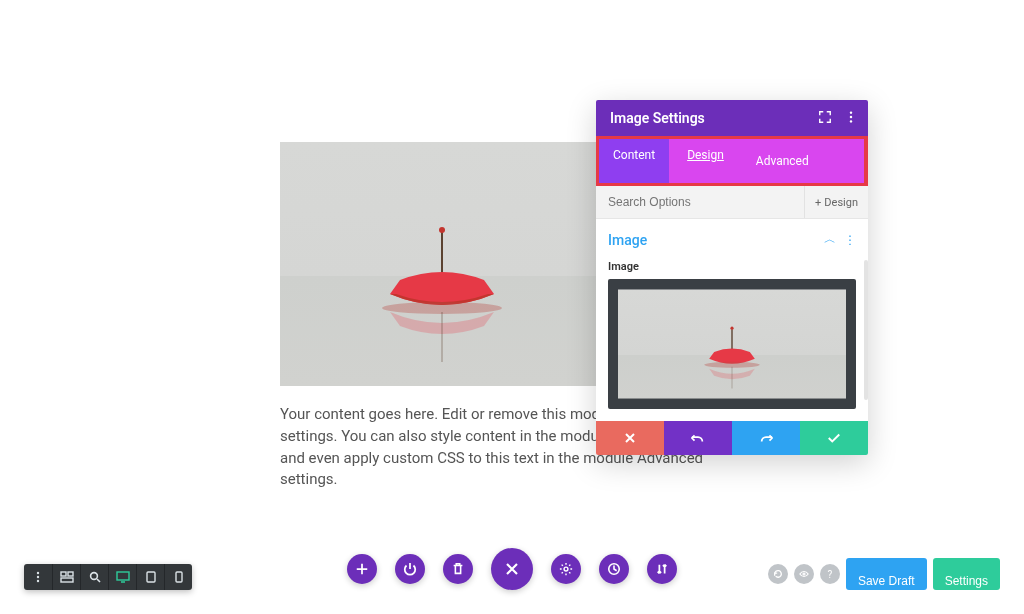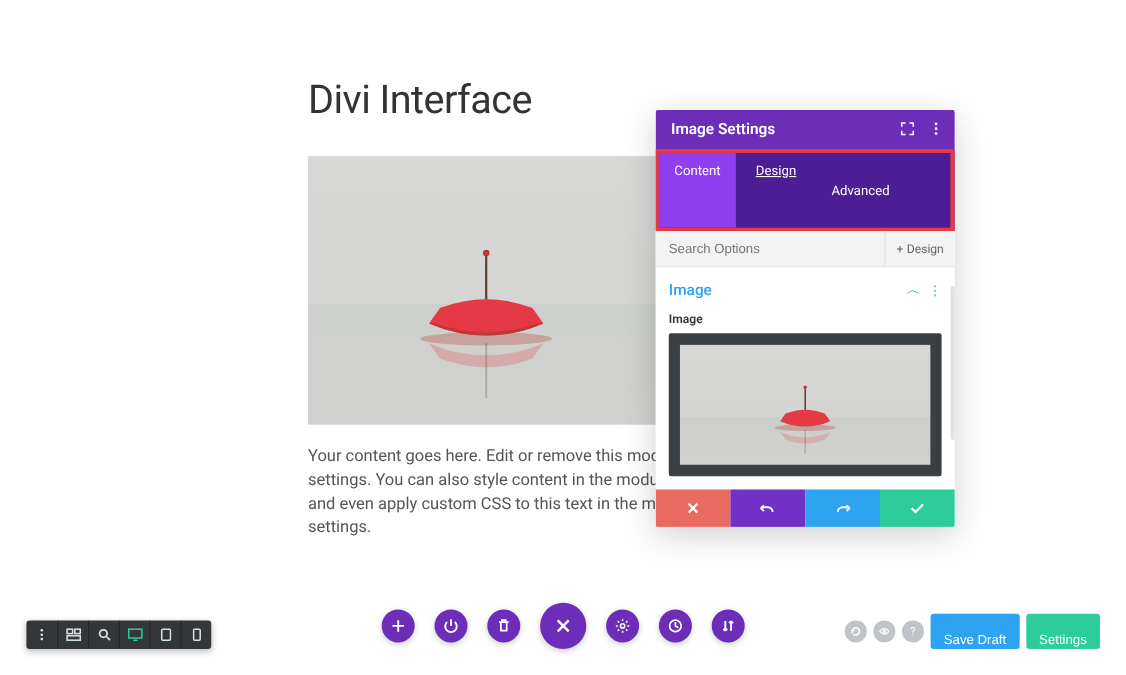--- a/index.html
+++ b/index.html
@@ -16,25 +16,25 @@
 
   
   .panel { position: absolute; left: 596px; top: 76px; width: 272px; background: #fff; box-shadow: 0 8px 30px rgba(0,0,0,0.18); border-radius: 2px; overflow: hidden; margin-top: 24px; }
   .panel-header { background: #6c2eb9; color: #fff; padding: 10px 14px 10px 14px; position: relative; }
   .panel-title { font-size: 14px; font-weight: 600; }
   .panel-subtitle { font-size: 11px; opacity: .85; margin-top: 4px; }
   .panel-sub-caret { display:inline-block; margin-left:2px; font-size: 9px; vertical-align: middle; }
   .panel-header-icons { position: absolute; right: 10px; top: 10px; display: flex; gap: 12px; align-items: center; }
   .hicon { width: 14px; height: 14px; display: flex; align-items: center; justify-content: center; color: #fff; cursor: pointer; }
 
-  .panel-tabs { display: flex; background: #4c1d95; border: 3px solid #e63946; border-right-width:4px; }
+  .panel-tabs { display: flex; background: #d946ef; border: 3px solid #e63946; border-right-width:4px; }
   .panel-tab { flex: 0 0 auto; padding: 9px 14px; font-size: 12px; color: #fff; cursor: pointer; }
   .panel-tab.active { background: #8f3ef0; }
   .panel-tab:nth-child(2){ padding: 9px 18px; text-decoration: underline; }
-  .panel-tab:nth-child(3){ padding: 27px 14px; }
+  .panel-tab:nth-child(3){ padding: 15px 14px; }
 
   .panel-search { display: flex; align-items: center; background: #f3f3f3; border-bottom: 1px solid #e6e6e6; }
   .panel-search-input { flex: 1; border: none; background: transparent; padding: 5px 12px; font-size: 12px; color: #8b5cf6; outline: none; }
   .panel-filter { display: flex; align-items: center; gap: 3px; padding: 0 10px; font-size: 11px; color: #666; border-left: 1px solid #e2e2e2; height: 32px; cursor: pointer; }
 
   .panel-section-header { display: flex; align-items: center; justify-content: space-between; padding: 12px 12px 6px; }
   .panel-section-title { color: #2ea3f2; font-size: 14px; font-weight: 500; }
   .panel-section-ctrls { display:flex; gap:8px; align-items:center; color:#2ea3f2; }
 
   .panel-field-label { font-size: 11px; font-weight: 600; color: #333; padding: 6px 12px 6px; }
@@ -69,21 +69,20 @@
   .btn { height:28px; padding:16px 12px; border:none; border-radius:3px; color:#fff; font-size:12px; cursor:pointer; }
   .btn-draft { background:#2ea3f2; }
   .btn-publish { background:#2ecc9b; }
 
 </style>
 </head>
 <body>
 
 <div class="canvas">
 
-  <h1 class="page-title">Divi Interface</h1>
 
   <div class="hero-image">
     <div class="umbrella-scene">
       <svg viewBox="0 0 324 244" width="324" height="244">
         <rect x="0" y="0" width="324" height="244" fill="url(#bg1)"></rect>
         <defs>
           <linearGradient id="bg1" x1="0" y1="0" x2="0" y2="1">
             <stop offset="0%" stop-color="#d7d8d6"></stop>
             <stop offset="55%" stop-color="#d5d6d4"></stop>
             <stop offset="55.1%" stop-color="#ced0cd"></stop>

